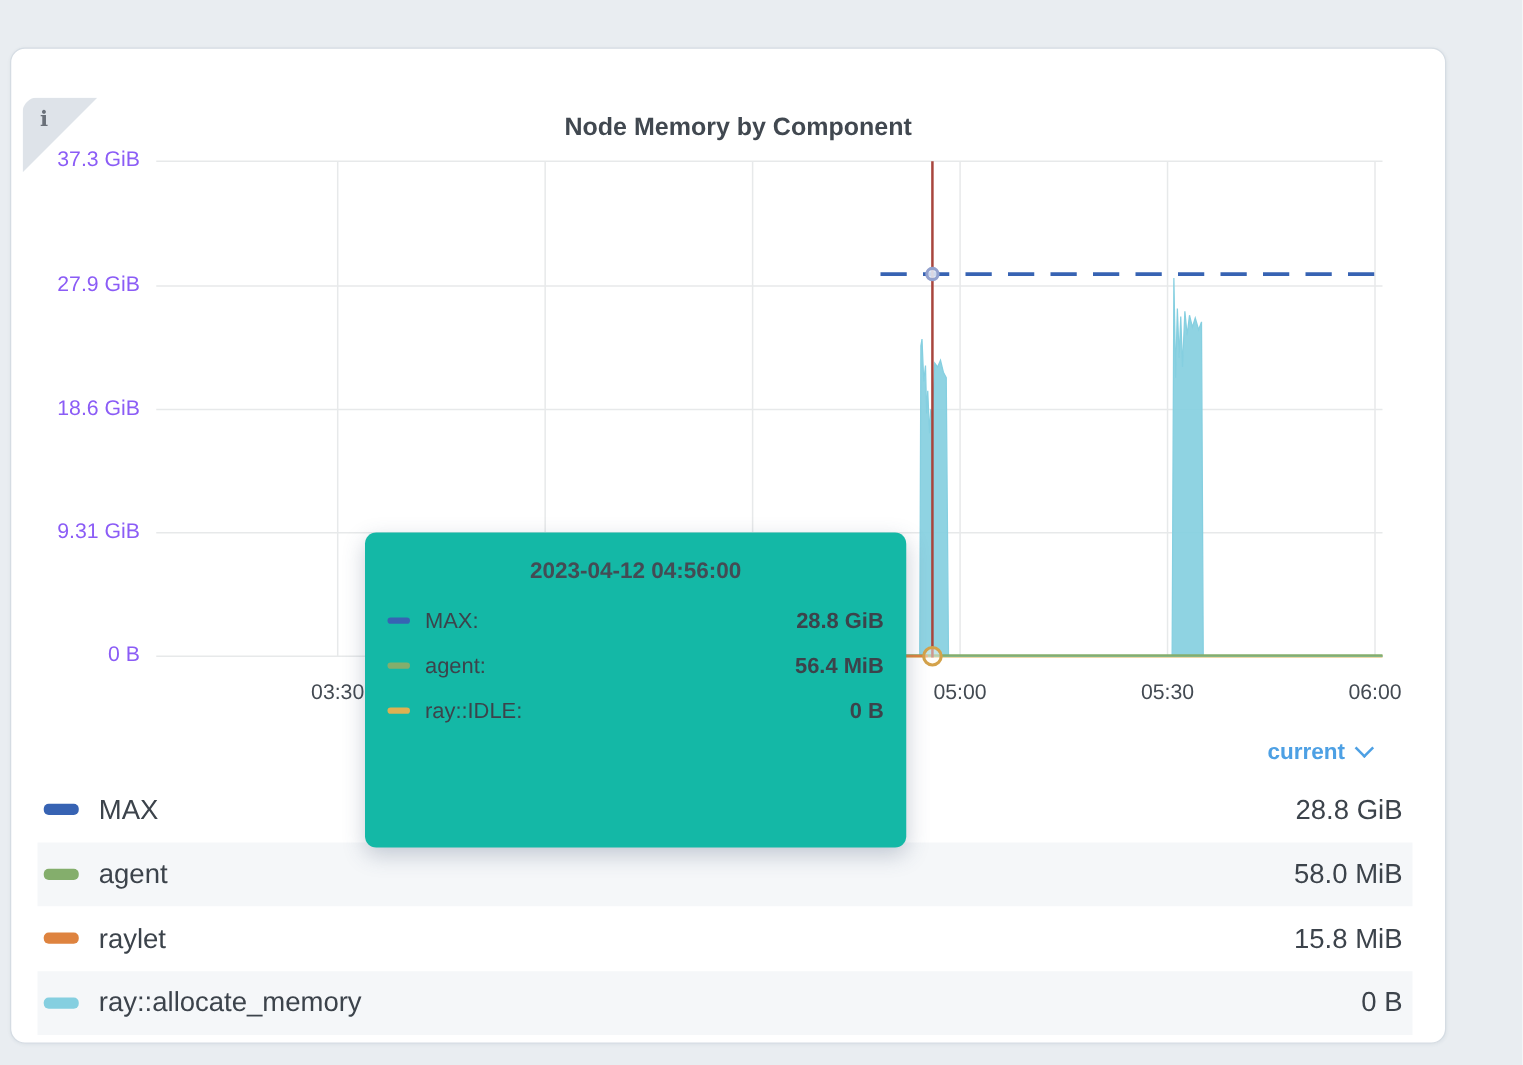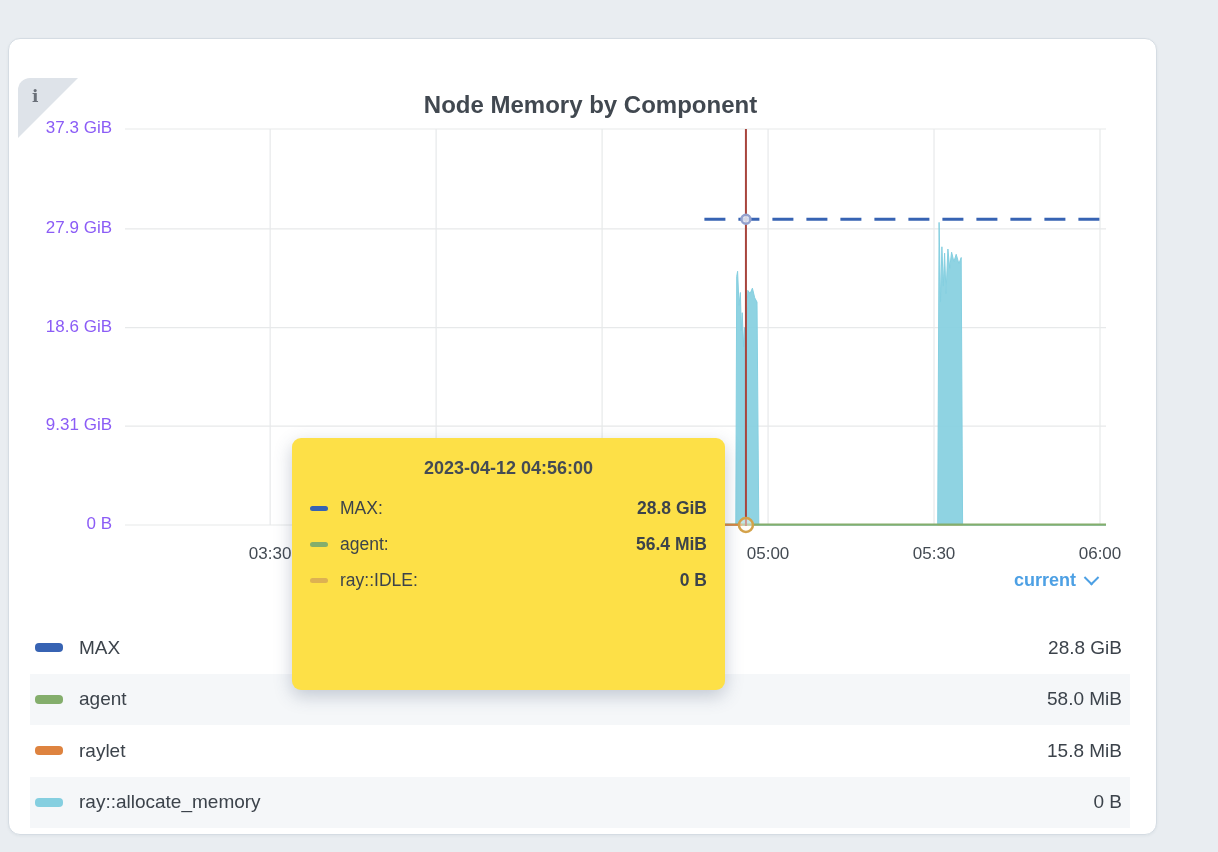--- a/index.html
+++ b/index.html
@@ -21,59 +21,59 @@
     border-top-left-radius:12px;
     cursor:pointer;
   }
   .info-i{
     position:absolute;left:14px;top:8px;
     font-family:"DejaVu Serif",serif;font-weight:700;font-size:17px;color:#6a7079;
     font-style:normal;
   }
   .panel-title{
     position:absolute;left:8px;top:52px;width:1147px;height:30px;
-    text-align:center;font-size:24px;font-weight:700;color:#414850;
+    text-align:center;font-size:20px;font-weight:700;color:#414850;
   }
   #plot-svg{position:absolute;left:0;top:0;width:1218px;height:852px;z-index:1;}
   #y-ticks .ytick{
     position:absolute;left:0;width:112px;height:22px;text-align:right;
     font-size:17px;color:#8b5cf6;z-index:2;
   }
   #x-ticks .xtick{
     position:absolute;top:544px;width:80px;height:22px;text-align:center;
     font-size:17px;color:#434a52;z-index:2;
   }
   .tooltip{
-    position:absolute;left:292px;top:438px;width:433px;height:252px;
-    background:#fde047;border-radius:9px;z-index:5;
+    position:absolute;left:292px;top:426px;width:433px;height:252px;
+    background:#14b8a6;border-radius:9px;z-index:5;
     box-shadow:0 6px 18px rgba(60,80,110,.28);
     box-sizing:border-box;padding:20px 18px 0 18px;
   }
   .tt-title{
     text-align:center;font-size:18px;font-weight:700;color:#444b54;
     height:26px;margin-bottom:6px;
   }
   .tt-row{display:flex;align-items:center;height:36px;font-size:17.5px;color:#3c434b;}
   .tt-row .sw{width:18px;height:5px;border-radius:2.5px;margin-right:12px;flex:none;}
   .tt-label{white-space:nowrap;}
   .tt-val{margin-left:auto;font-weight:700;white-space:nowrap;}
   .tt-row.hl .tt-label{font-weight:700;color:#2e343a;}
   .tt-row.hl .tt-val{color:#2e343a;}
   .current-sort{
-    position:absolute;top:568px;right:121px;height:24px;z-index:2;
+    position:absolute;top:589px;right:121px;height:24px;z-index:2;
     font-size:18px;font-weight:600;color:#4da0e4;cursor:pointer;
     display:flex;align-items:center;
   }
   .chev{
     width:9px;height:9px;border-right:2.5px solid #4da0e4;border-bottom:2.5px solid #4da0e4;
     transform:rotate(45deg) translate(-2px,-2px);margin-left:10px;display:inline-block;
   }
   .legend{position:absolute;left:30px;top:622px;width:1100px;z-index:2;}
   .lg-row{
-    display:flex;align-items:center;height:51.5px;font-size:19px;color:#3c434b;
+    display:flex;align-items:center;height:51.5px;font-size:22px;color:#3c434b;
     padding:0 8px 0 0;box-sizing:border-box;
   }
   .lg-row:nth-child(even){background:#f5f7f9;}
   .lg-row .sw{width:28px;height:9px;border-radius:4px;margin:0 16px 0 5px;flex:none;}
   .lg-label{cursor:pointer;}
   .lg-val{margin-left:auto;}
 </style>
 </head>
 <body>
 

